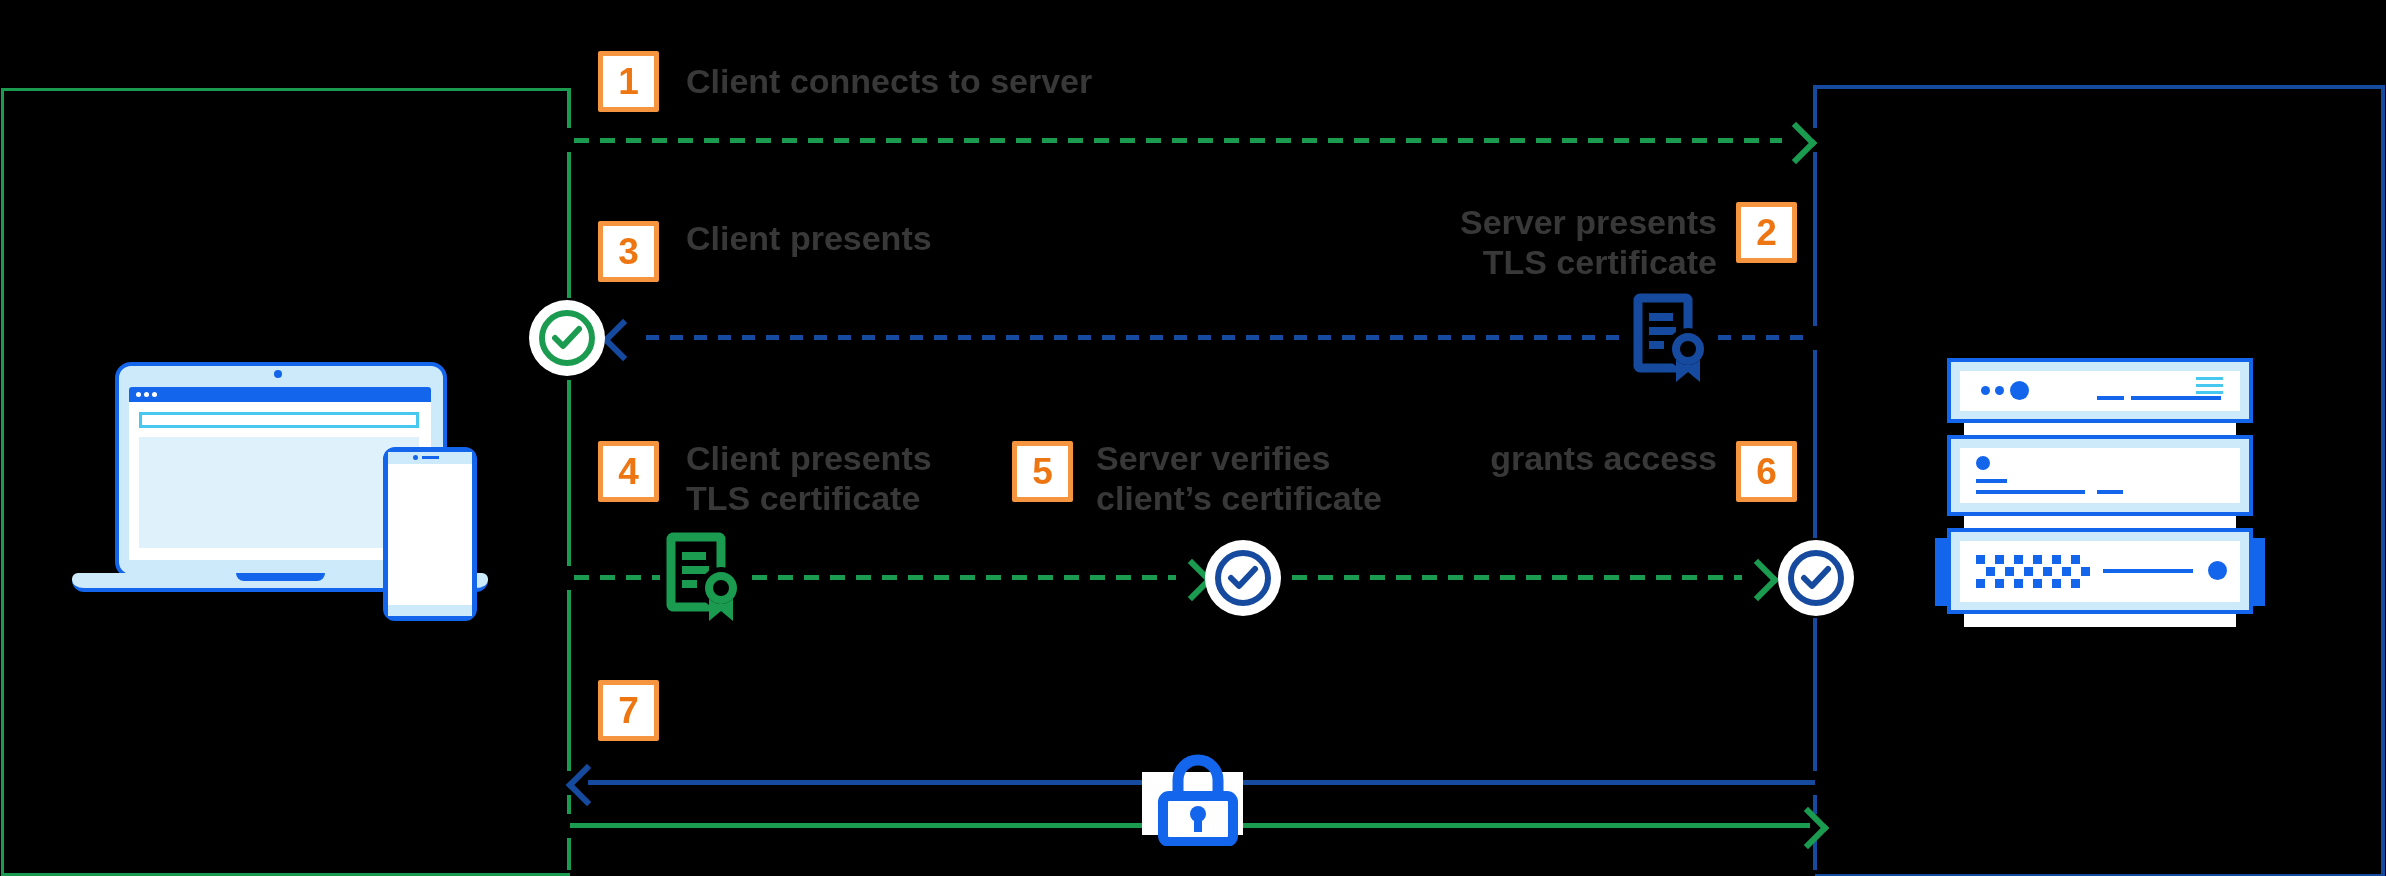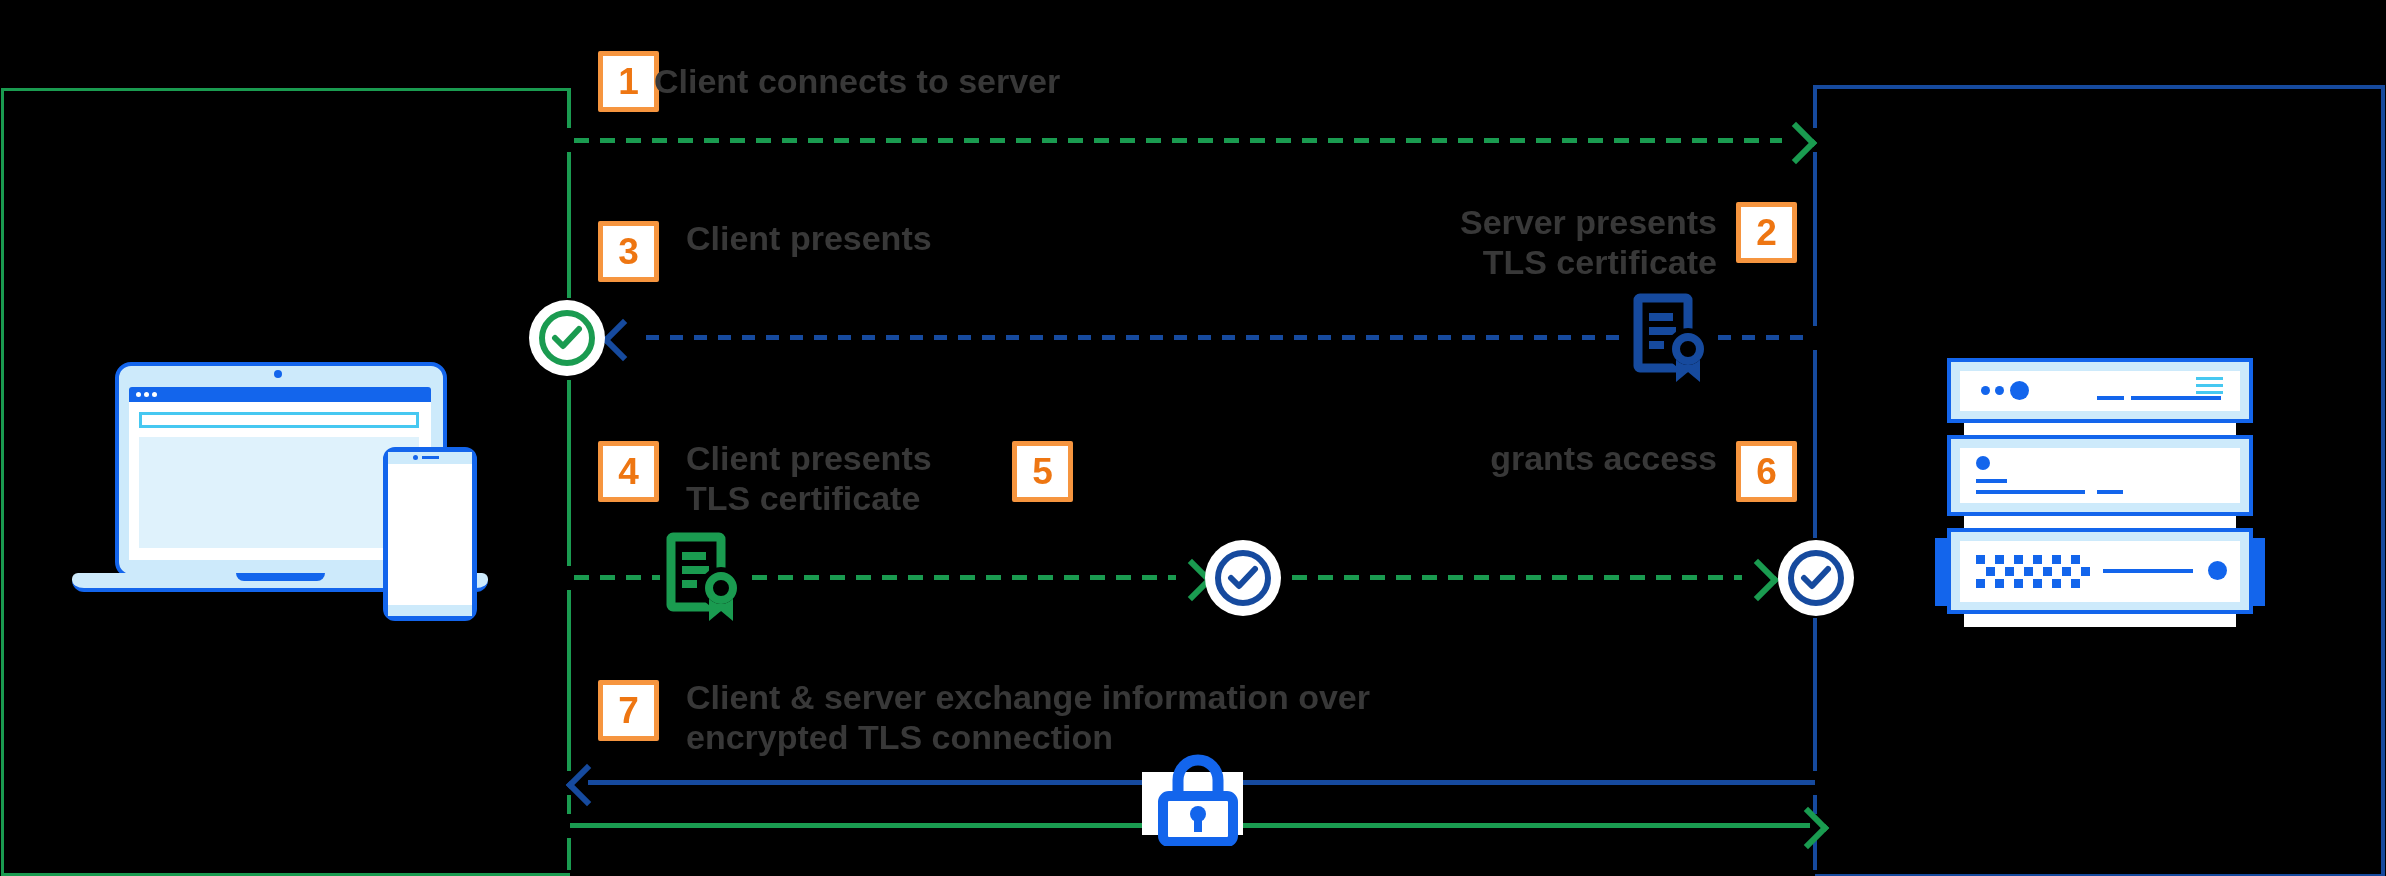--- a/index.html
+++ b/index.html
@@ -87,21 +87,21 @@
   <div class="vseg b" style="top:85px;height:43px;"></div>
   <div class="vseg b" style="top:152px;height:174px;"></div>
   <div class="vseg b" style="top:350px;height:188px;"></div>
   <div class="vseg b" style="top:618px;height:153px;"></div>
   <div class="vseg b" style="top:795px;height:19px;"></div>
   <div class="vseg b" style="top:840px;height:30px;"></div>
 
   <div class="badge" style="left:598px;top:51px;">
     <span>1</span>
   </div>
-  <div class="lbl" style="left:654px;top:61px;">
+  <div class="lbl" style="left:686px;top:61px;">
     <div>Client connects to server</div>
   </div>
   <div class="dash g" style="left:574px;top:138px;width:1208px;"></div>
   <div class="chev right g" style="left:1781px;top:128px;"></div>
 
   <div class="lbl r" style="right:669px;top:202px;">
     <div>Server presents</div>
     <div>TLS certificate</div>
   </div>
   <div class="badge" style="left:1736px;top:202px;">
@@ -139,20 +139,24 @@
   <div class="badge" style="left:598px;top:441px;">
     <span>4</span>
   </div>
   <div class="lbl" style="left:686px;top:438px;">
     <div>Client presents</div>
     <div>TLS certificate</div>
   </div>
   <div class="badge" style="left:1012px;top:441px;">
     <span>5</span>
   </div>
+  <div class="lbl" style="left:1096px;top:438px;">
+    <div>Server verifies</div>
+    <div>client’s certificate</div>
+  </div>
   <div class="lbl r" style="right:669px;top:438px;">
     <div>grants access</div>
   </div>
   <div class="badge" style="left:1736px;top:441px;">
     <span>6</span>
   </div>
 
   <div class="dash g" style="left:574px;top:575px;width:86px;"></div>
   <div class="dash g" style="left:752px;top:575px;width:424px;"></div>
   <div class="chev right g" style="left:1177px;top:565px;"></div>
@@ -179,24 +183,20 @@
     <line x1="16" y1="38" x2="43" y2="38" stroke="#1A9B50" stroke-width="8"></line>
     <line x1="16" y1="52" x2="31" y2="52" stroke="#1A9B50" stroke-width="8"></line>
     <circle cx="55" cy="56" r="21" fill="#000000"></circle>
     <path d="M43 66 L43 89 L55 79 L67 89 L67 66 Z" fill="#1A9B50"></path>
     <circle cx="55" cy="56" r="16" fill="#000000"></circle>
     <circle cx="55" cy="56" r="12" fill="none" stroke="#1A9B50" stroke-width="8"></circle>
   </svg>
 
   <div class="badge" style="left:598px;top:680px;">
     <span>7</span>
-  </div>
-  <div class="lbl" style="left:686px;top:677px;">
-    <div>Client &amp; server exchange information over</div>
-    <div>encrypted TLS connection</div>
   </div>
   <div class="solid b" style="left:588px;top:780px;width:1227px;"></div>
   <div class="chev left b" style="left:572px;top:770px;"></div>
   <div class="solid g" style="left:570px;top:823px;width:1240px;"></div>
   <div class="chev right g" style="left:1793px;top:813px;"></div>
 
   <div class="abs lock-bg"></div>
   <svg class="abs" style="left:1156px;top:750px;" width="84" height="96" viewBox="0 0 84 96">
     <path d="M22 52 V30 a20 20 0 0 1 40 0 V52" fill="none" stroke="#1365EC" stroke-width="11"></path>
     <rect x="7" y="46" width="70" height="46" rx="6" fill="#FFFFFF" stroke="#1365EC" stroke-width="10"></rect>

